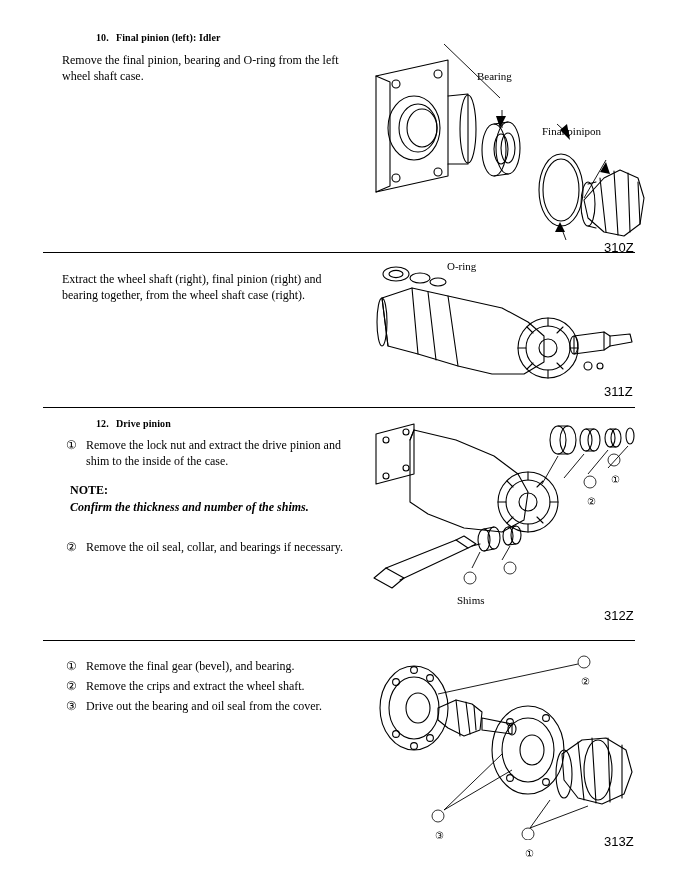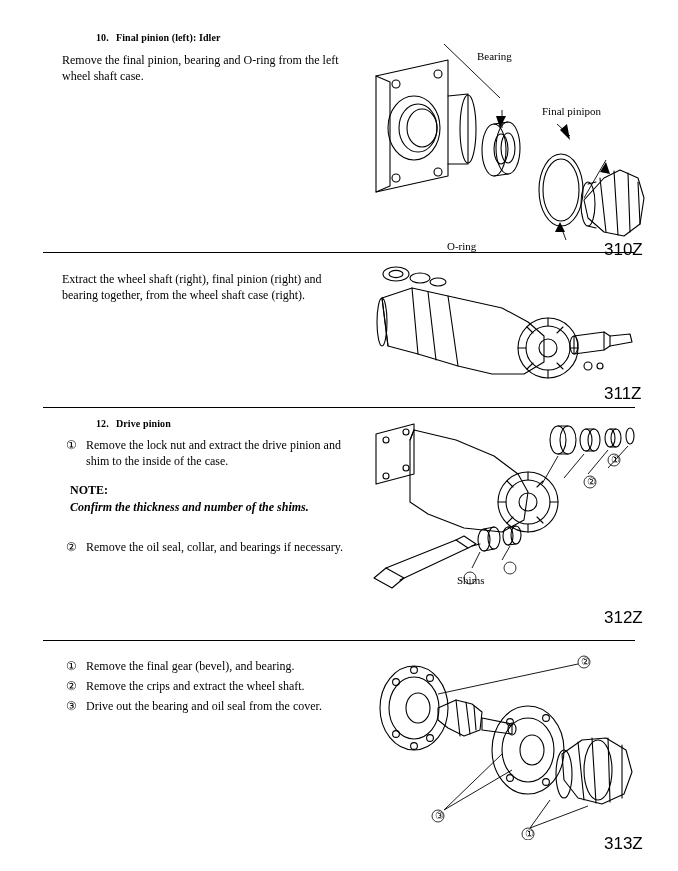--- a/index.html
+++ b/index.html
@@ -75,34 +75,35 @@
   }
   .note-text {
     font-style: italic;
     font-size: 12px;
     margin-top: 2px;
     margin-left: 22px;
     font-weight: bold;
   }
   .fig-code {
     position: absolute;
-    font-size: 17px;
+    font-size: 13px;
     font-family: "Liberation Sans", sans-serif;
   }
   .divider {
     position: absolute;
     left: 43px;
     width: 592px;
     border-top: 1px solid #000000;
     height: 0;
   }
   .fig-label {
     position: absolute;
     font-size: 11px;
     font-family: "Liberation Serif", serif;
+    margin-top: 20px;
   }
   svg { display: block; }
   .cg { fill: none; stroke: #000; stroke-width: 1.1; stroke-linejoin: round; stroke-linecap: round; }
   .cg-thin { fill: none; stroke: #000; stroke-width: 0.8; }
   .cg-fill { fill: #000; stroke: none; }
   .lead { fill: none; stroke: #000; stroke-width: 0.9; }
 </style>
 </head>
 <body>
 

